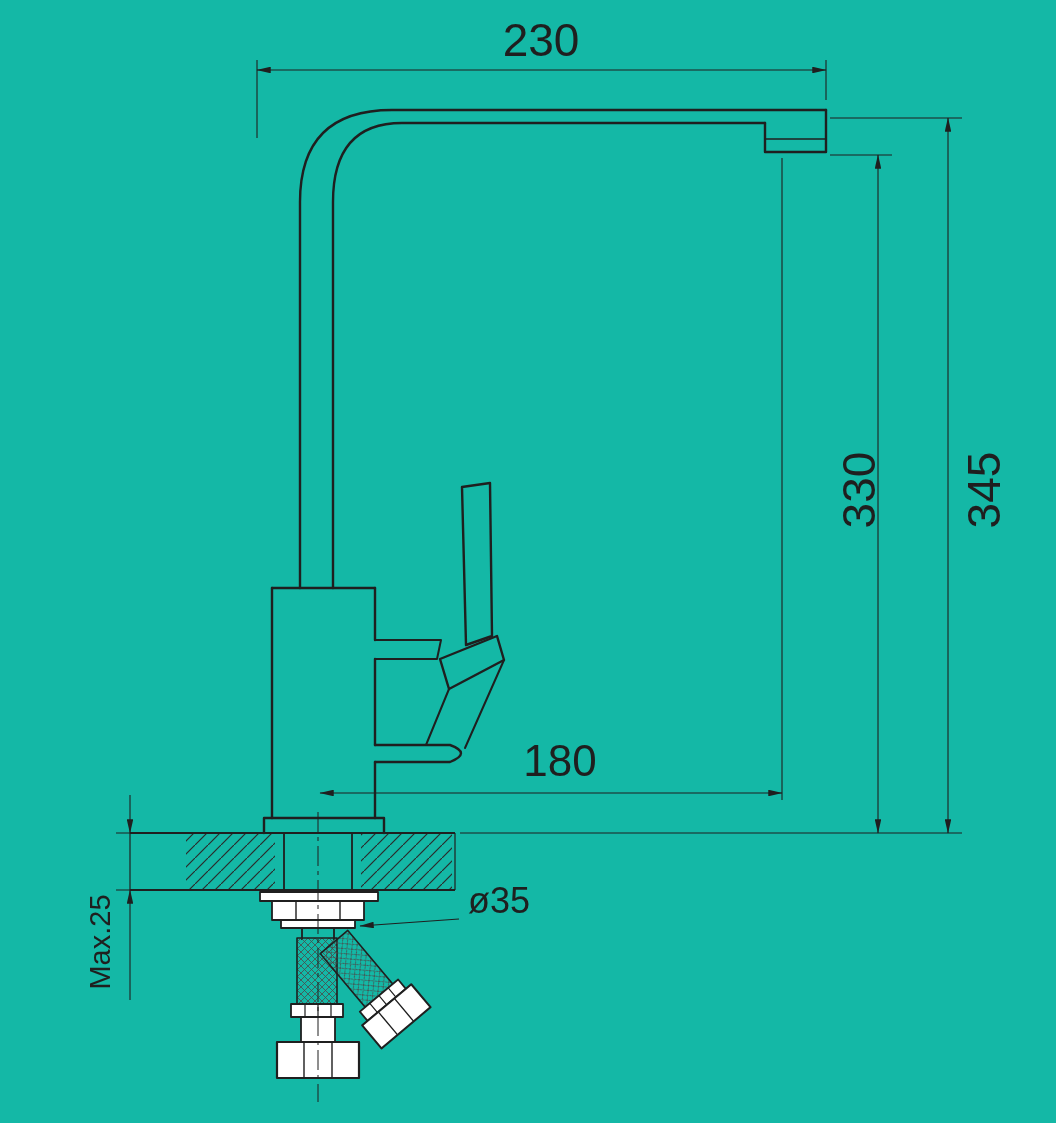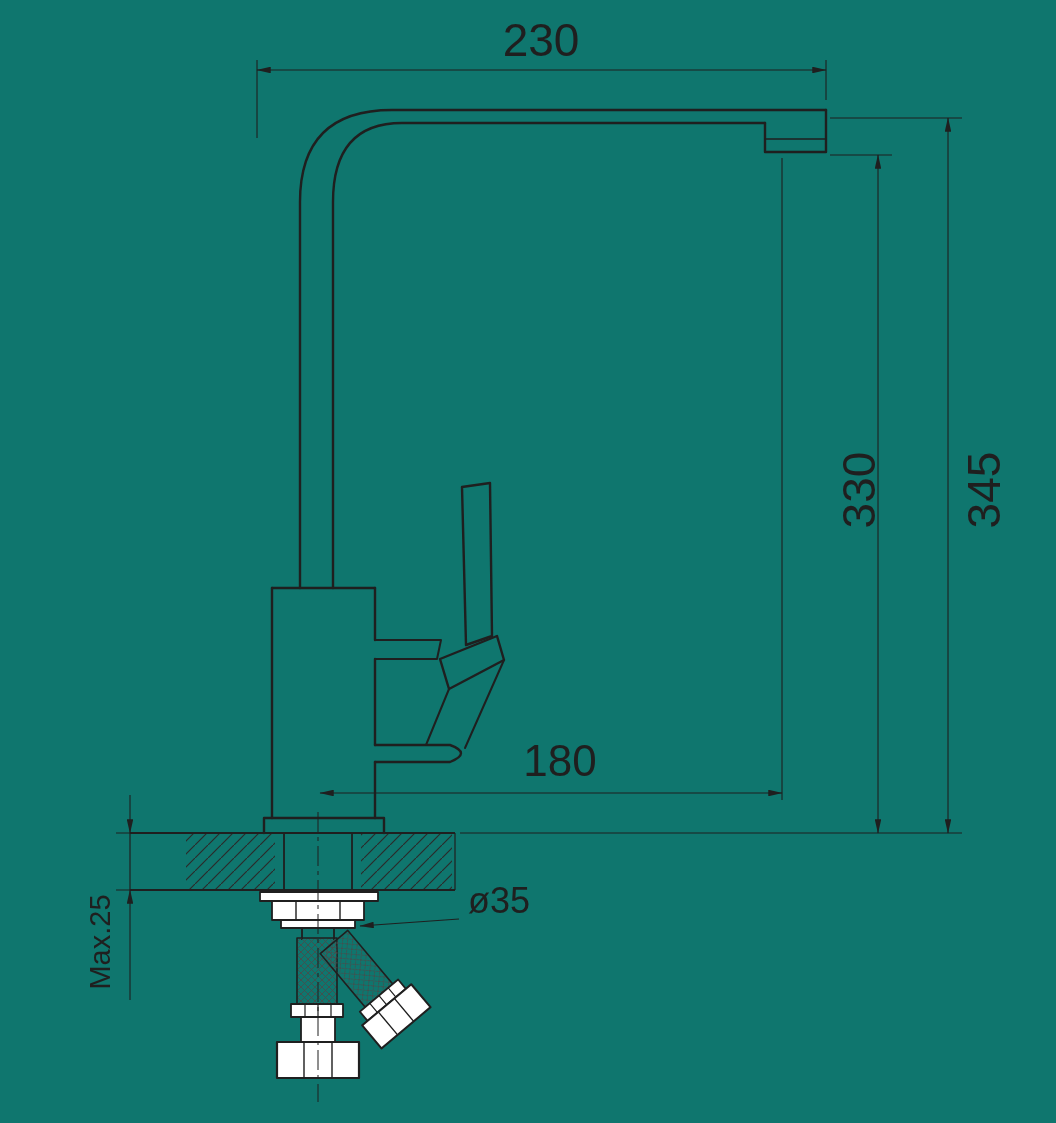--- a/index.html
+++ b/index.html
@@ -4,21 +4,21 @@
 <style>
   html, body {
     margin: 0;
     padding: 0;
     background: #ffffff;
   }
   .canvas {
     position: relative;
     width: 1056px;
     height: 1123px;
-    background: #0f766e;
+    background: #14b8a6;
     overflow: hidden;
   }
   svg text {
     font-family: "Liberation Sans", sans-serif;
     fill: #1f1f1f;
   }
   .dim-num { font-size: 46px; }
   .dim-num-mid { font-size: 44px; }
   .dim-small { font-size: 36px; }
   .dim-tiny { font-size: 29px; }

